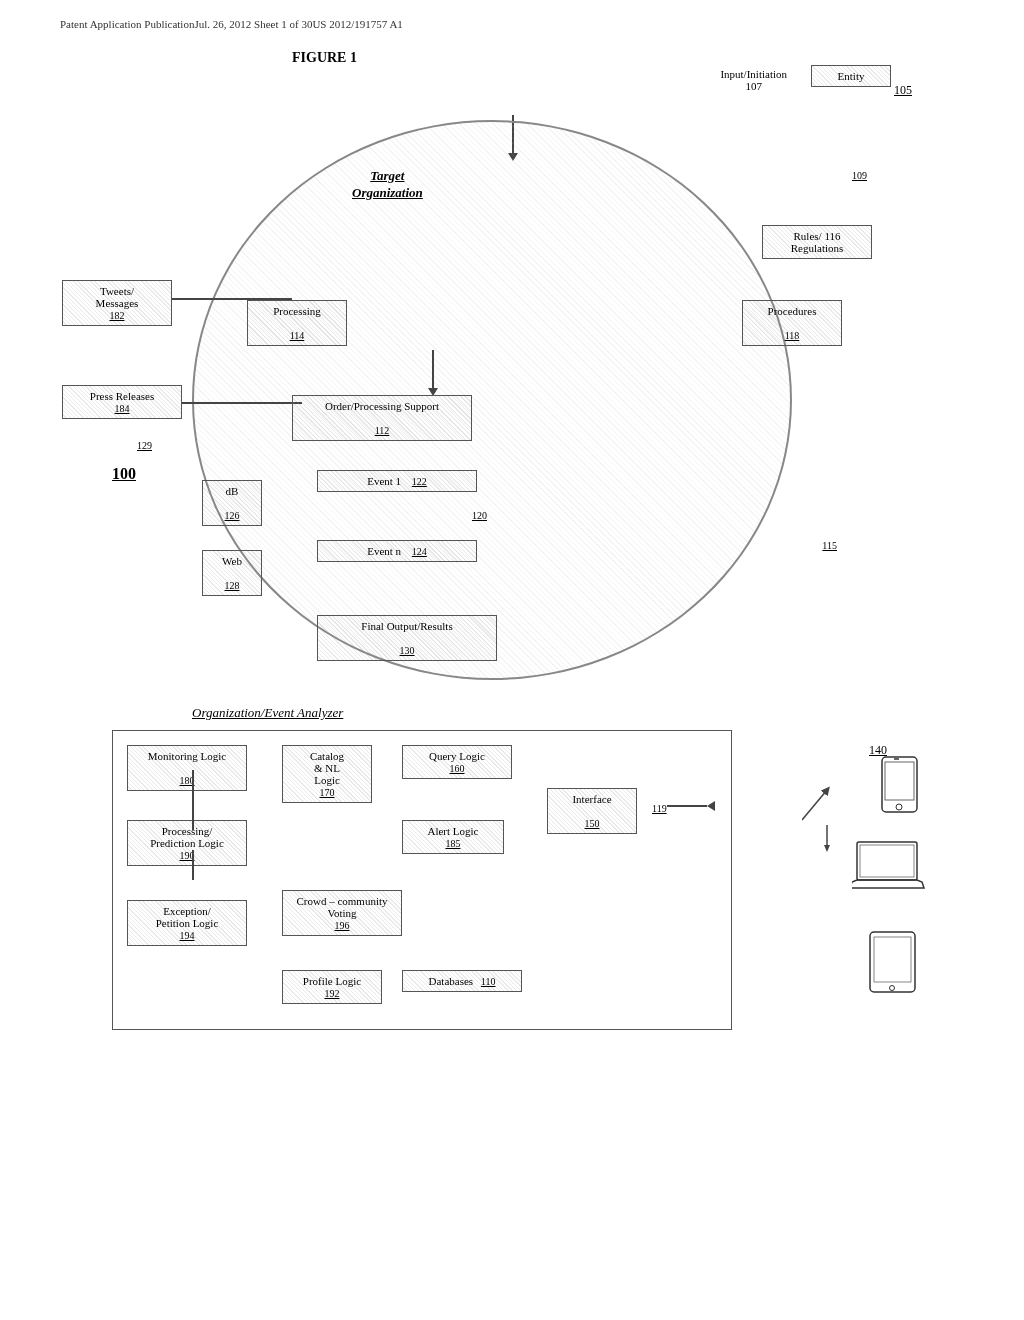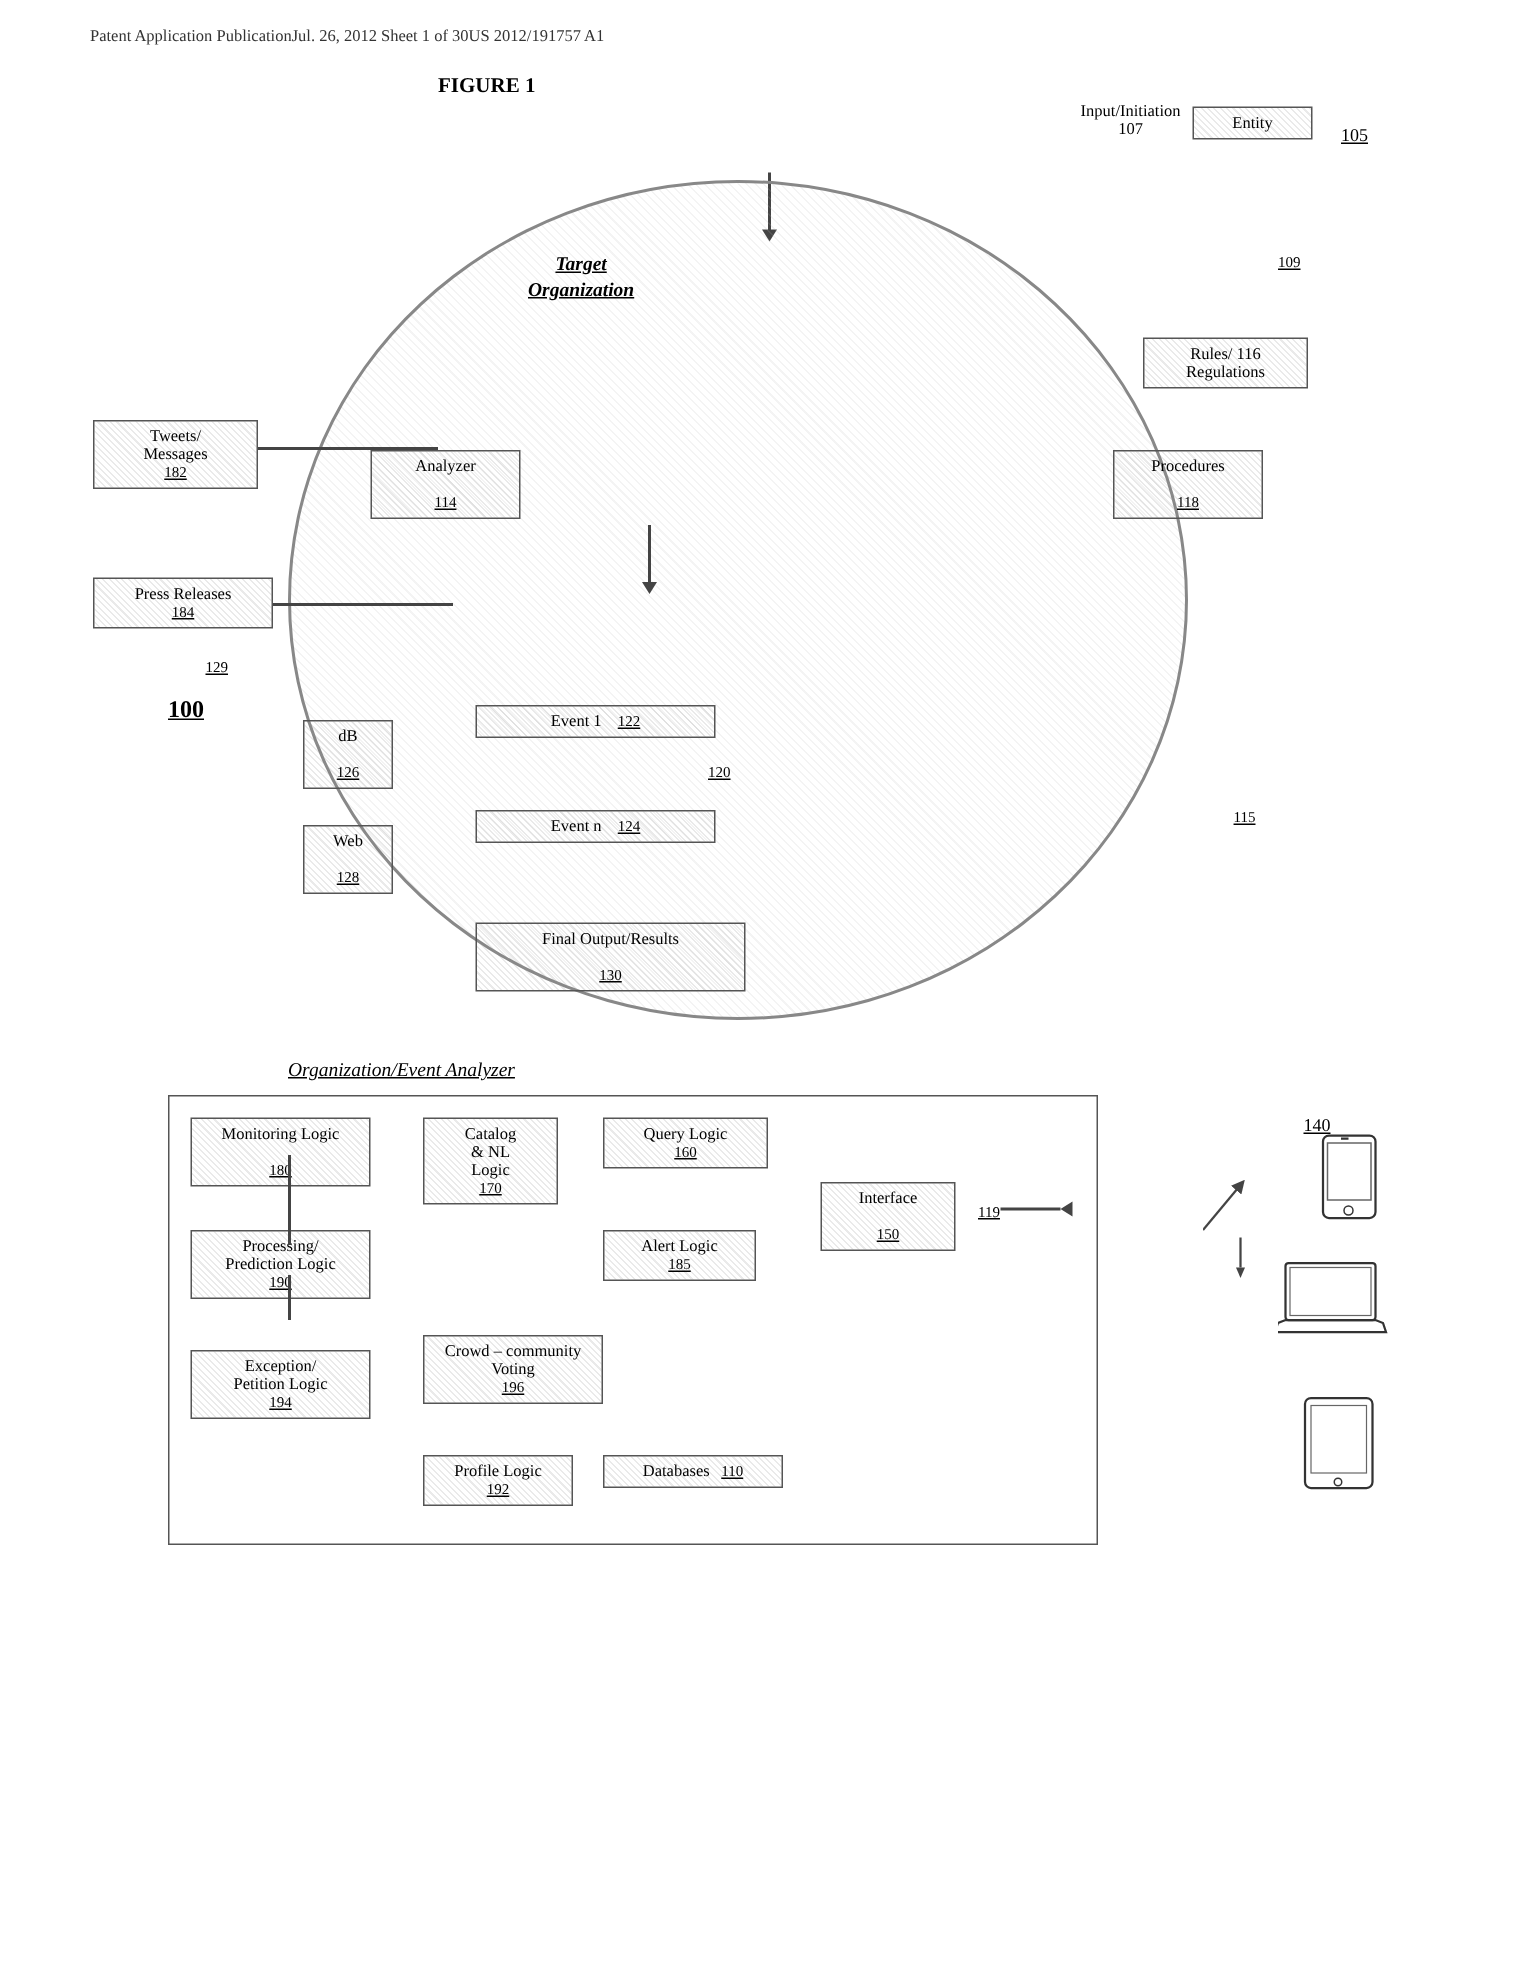--- a/index.html
+++ b/index.html
@@ -298,21 +298,21 @@
 <div class="page-header">
   <span>Patent Application Publication</span>
   <span>Jul. 26, 2012   Sheet 1 of 30</span>
   <span>US 2012/191757 A1</span>
 </div>
 
 <div class="diagram-container">
 
   <div class="figure-title">FIGURE 1</div>
 
-  <div style="position:absolute; top:15px; right:50px; display:flex; align-items:center; gap:19px;">
+  <div style="position:absolute; top:15px; right:50px; display:flex; align-items:flex-start; gap:3px;">
     <div class="hatch-box" style="position:relative; width:80px;">
       <span>Entity</span>
     </div>
     <span class="ref-num" style="font-size:12px; margin-top:18px;">105</span>
   </div>
 
   <div style="position:absolute; top:18px; right:175px; font-size:11px; text-align:center;">
     <span style="white-space:pre;">Input/Initiation
 107</span>
   </div>
@@ -343,29 +343,33 @@
   <div class="line" style="width:120px; height:2px; top:248px; left:110px;"></div>
 
   <div class="line" style="width:120px; height:2px; top:352px; left:120px;"></div>
 
   <div class="hatch-box rules-box">
     <div style="white-space:pre;text-align:center;">Rules/ 116
 Regulations</div>
   </div>
 
   <div class="hatch-box personnel-box">
-    <div>Analyzer</div>
+    <div>Processing</div>
     <br><span class="ref">114</span>
   </div>
 
   <div class="hatch-box procedures-box">
     <div>Procedures</div>
     <br><span class="ref">118</span>
   </div>
 
+  <div class="hatch-box order-box">
+    <div>Order/Processing Support</div>
+    <br><span class="ref">112</span>
+  </div>
 
   <div class="line" style="width:2px; height:40px; top:300px; left:370px;"></div>
   <div class="arrowhead-down" style="top:338px; left:366px;"></div>
 
   <div class="hatch-box db-box">
     <div>dB</div>
     <br><span class="ref">126</span>
   </div>
 
   <div class="hatch-box web-box">

